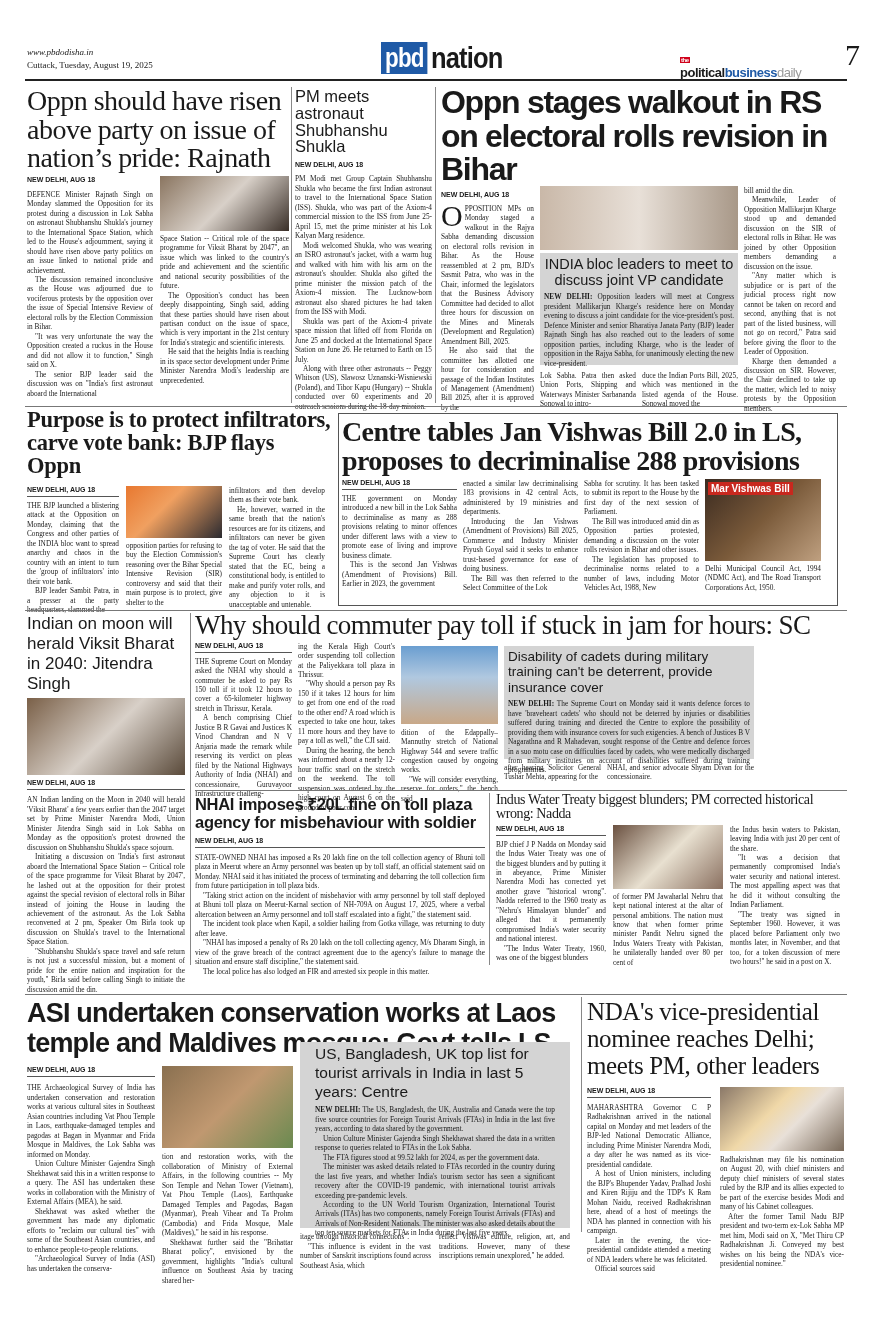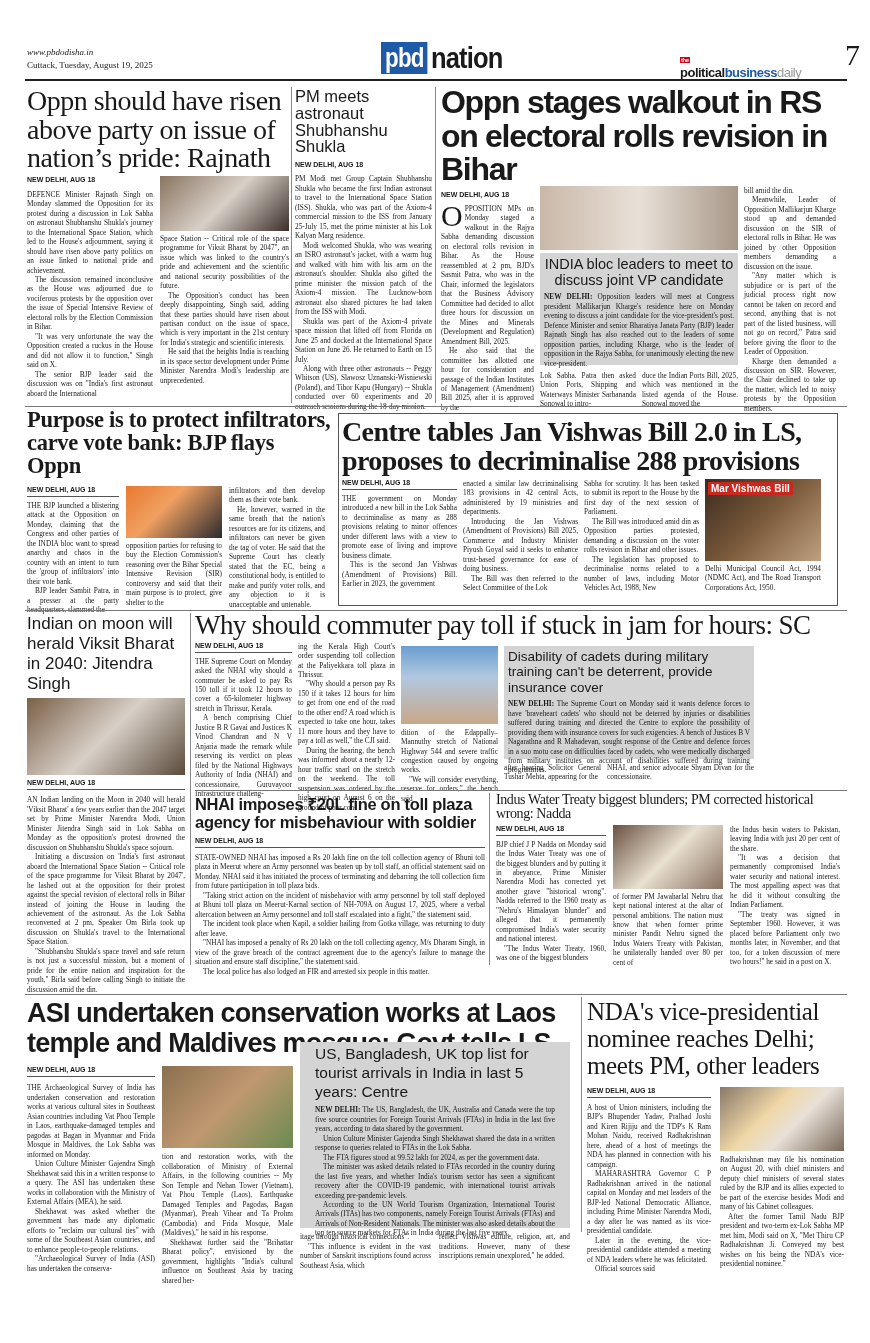--- a/index.html
+++ b/index.html
@@ -63,21 +63,21 @@
       </div>
     </div>
   </div>
 </div>
 <div class="abs vr" style="left:291px;top:87px;height:316px"></div>
 
 <div class="abs" style="left:295px;top:88px;width:137px">
   <h2 class="sans-h" style="font-size:16.5px">PM meets astronaut Shubhanshu Shukla</h2>
   <div class="dateline" style="margin-top:6px;border:none">NEW DELHI, AUG 18</div>
   <div class="txt" style="margin-top:3px">
-    <p>PM Modi met Group Captain Shubhanshu Shukla who became the first Indian astronaut to travel to the International Space Station (ISS). Shukla, who was part of the Axiom-4 commercial mission to the ISS from January 25-July 15, met the prime minister at his Lok Kalyan Marg residence.</p>
+    <p>PM Modi met Group Captain Shubhanshu Shukla who became the first Indian astronaut to travel to the International Space Station (ISS). Shukla, who was part of the Axiom-4 commercial mission to the ISS from June 25-April 15, met the prime minister at his Lok Kalyan Marg residence.</p>
       <p>Modi welcomed Shukla, who was wearing an ISRO astronaut's jacket, with a warm hug and walked with him with his arm on the astronaut's shoulder. Shukla also gifted the prime minister the mission patch of the Axiom-4 mission. The Lucknow-born astronaut also shared pictures he had taken from the ISS with Modi.</p>
       <p>Shukla was part of the Axiom-4 private space mission that lifted off from Florida on June 25 and docked at the International Space Station on June 26. He returned to Earth on 15 July.</p>
       <p>Along with three other astronauts -- Peggy Whitson (US), Slawosz Uznanski-Wisniewski (Poland), and Tibor Kapu (Hungary) -- Shukla conducted over 60 experiments and 20 outreach sessions during the 18-day mission.</p>
   </div>
 </div>
 <div class="abs vr" style="left:435px;top:87px;height:316px"></div>
 
 <div class="abs" style="left:441px;top:86px;width:405px">
   <h1 class="sans-h" style="font-size:32px;font-weight:bold;letter-spacing:-1.3px;line-height:1.05">Oppn stages walkout in RS on electoral rolls revision in Bihar</h1>
   <div class="dateline" style="margin-top:4px;border:none;width:95px">NEW DELHI, AUG 18</div>
@@ -286,22 +286,22 @@
   </div>
 </div>
 <div class="abs vr" style="left:581px;top:997px;height:235px"></div>
 
 <div class="abs" style="left:587px;top:998px;width:260px">
   <h1 class="serif-h" style="font-size:25px;letter-spacing:-.4px;line-height:1.08">NDA's vice-presidential nominee reaches Delhi; meets PM, other leaders</h1>
   <div style="display:flex;gap:9px;margin-top:8px">
     <div style="width:124px">
       <div class="dateline">NEW DELHI, AUG 18</div>
       <div class="txt" style="margin-top:5px">
+          <p>MAHARASHTRA Governor C P Radhakrishnan arrived in the national capital on Monday and met leaders of the BJP-led National Democratic Alliance, including Prime Minister Narendra Modi, a day after he was named as its vice-presidential candidate.</p>
           <p>A host of Union ministers, including the BJP's Bhupender Yadav, Pralhad Joshi and Kiren Rijiju and the TDP's K Ram Mohan Naidu, received Radhakrishnan here, ahead of a host of meetings the NDA has planned in connection with his campaign.</p>
-          <p>MAHARASHTRA Governor C P Radhakrishnan arrived in the national capital on Monday and met leaders of the BJP-led National Democratic Alliance, including Prime Minister Narendra Modi, a day after he was named as its vice-presidential candidate.</p>
           <p>Later in the evening, the vice-presidential candidate attended a meeting of NDA leaders where he was felicitated.</p>
           <p>Official sources said</p>
         </div>
     </div>
     <div style="width:124px">
       <div class="img" style="height:64px;background:linear-gradient(135deg,#8a7868,#f0d8a8 40%,#e8e0d8 60%,#7a6a5a)"></div>
       <div class="txt" style="margin-top:4px">
           <p style="text-indent:0">Radhakrishnan may file his nomination on August 20, with chief ministers and deputy chief ministers of several states ruled by the BJP and its allies expected to be part of the exercise besides Modi and many of his Cabinet colleagues.</p>
           <p>After the former Tamil Nadu BJP president and two-term ex-Lok Sabha MP met him, Modi said on X, "Met Thiru CP Radhakrishnan Ji. Conveyed my best wishes on his being the NDA's vice-presidential nominee."</p>
         </div>

